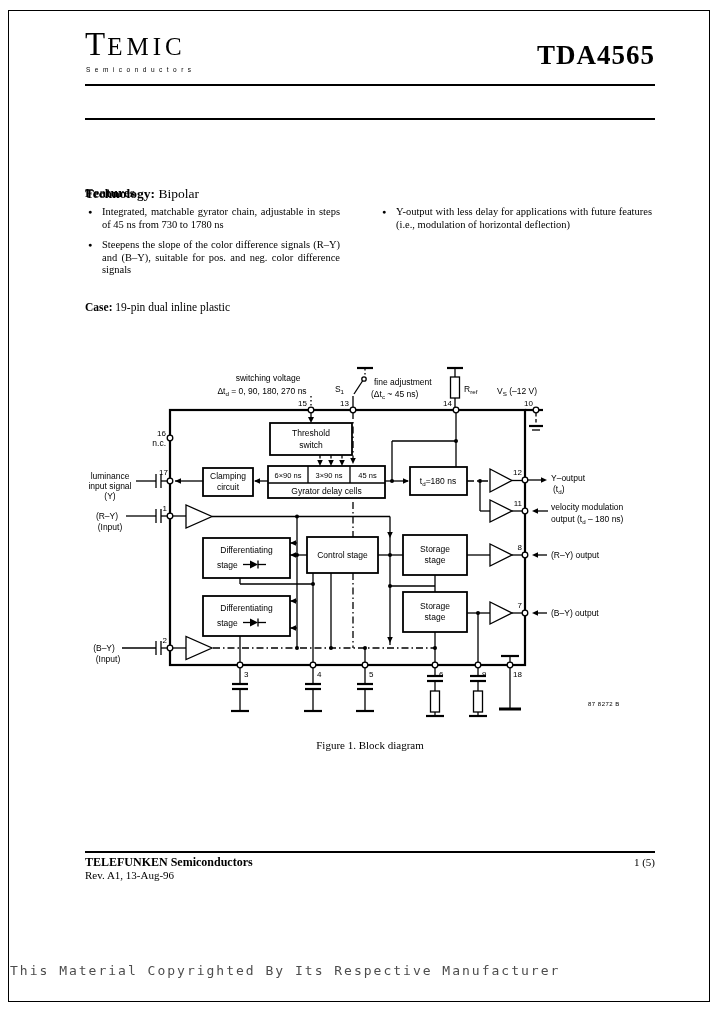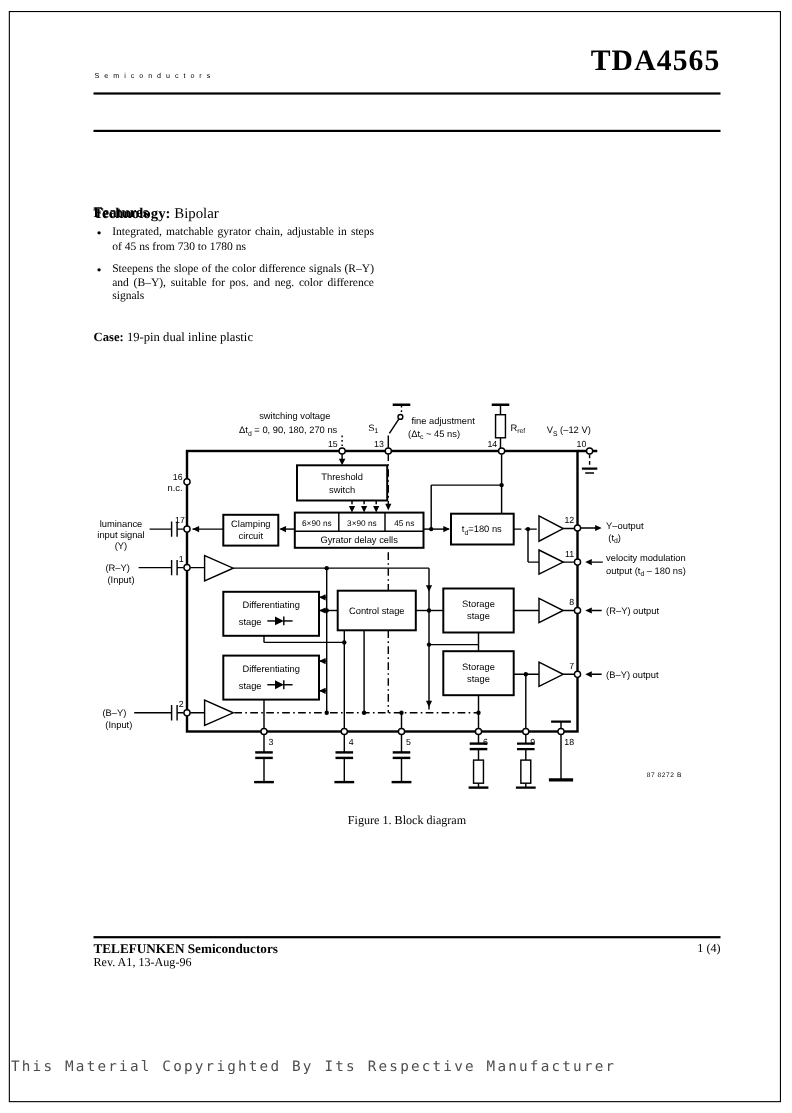--- a/index.html
+++ b/index.html
@@ -50,33 +50,39 @@
   .pin{fill:#fff;stroke:#000;stroke-width:1.3;}
   .dot{fill:#000;stroke:none;}
   .ah{fill:#000;stroke:none;}
 </style>
 </head>
 <body>
 
 <div class="page">
   <div class="frame"></div>
 
+  <div class="abs logo">
+    <span class="t1">T</span><span class="t2">EMIC</span>
+  </div>
   <div class="abs logo-sub">Semiconductors</div>
   <div class="abs partno">TDA4565</div>
   <div class="abs rule" style="top:84px"></div>
   <div class="abs rule" style="top:118px;height:1.5px"></div>
 
   <div class="abs tech">
     <b>Technology:</b><span> Bipolar</span>
   </div>
 
   <div class="abs feat-h">Features</div>
   <div class="abs feat-col" style="left:88px;top:206px;width:252px;">
     <div class="feat">Integrated, matchable gyrator chain, adjustable in steps of 45 ns from 730 to 1780 ns</div>
     <div class="feat">Steepens the slope of the color difference signals (R–Y) and (B–Y), suitable for pos. and neg. color difference signals</div>
+  </div>
+  <div class="abs feat-col" style="left:382px;top:206px;width:270px;">
+    <div class="feat">Y-output with less delay for applications with future features (i.e., modulation of horizontal deflection)</div>
   </div>
 
   <div class="abs case">
     <b>Case:</b><span> 19-pin dual inline plastic</span>
   </div>
 
   <svg width="590" height="405" viewBox="75 355 590 405">
 
     <g>
 
@@ -348,17 +354,17 @@
     <text class="t tp" x="439" y="677">6</text>
     <text class="t tp" x="482" y="677">9</text>
     <text class="t tp" x="513" y="677">18</text>
 
     <text class="t tiny" x="588" y="706">87 8272 B</text>
     <text class="tser tc" x="370" y="749">Figure 1.  Block diagram</text>
   </svg>
 
   <div class="abs rule f-rule"></div>
   <div class="abs f-co">TELEFUNKEN Semiconductors</div>
-  <div class="abs f-pg">1 (4)</div>
+  <div class="abs f-pg">1 (5)</div>
   <div class="abs f-rev">Rev. A1, 13-Aug-96</div>
 
   <div class="abs watermark">This Material Copyrighted By Its Respective Manufacturer</div>
 </div>
 
 </body></html>

